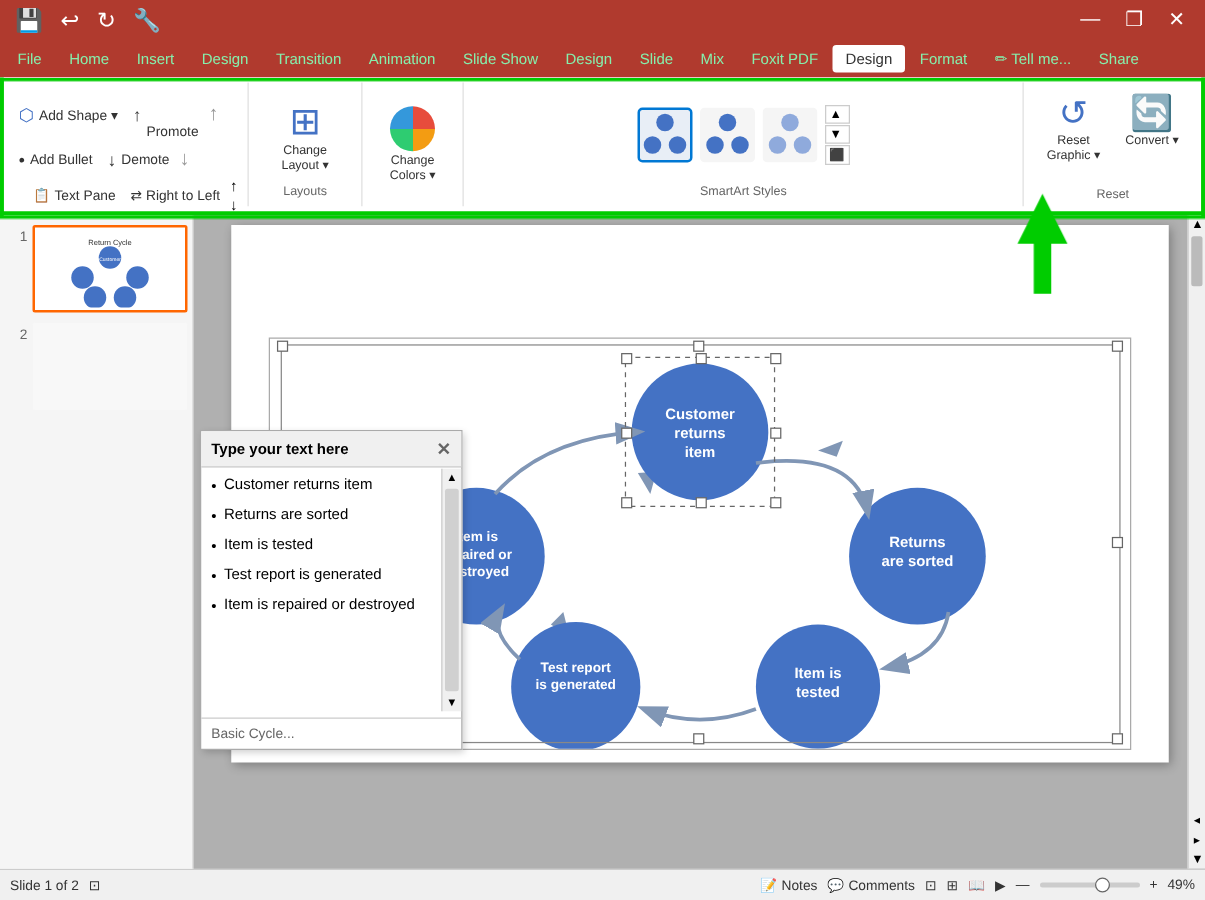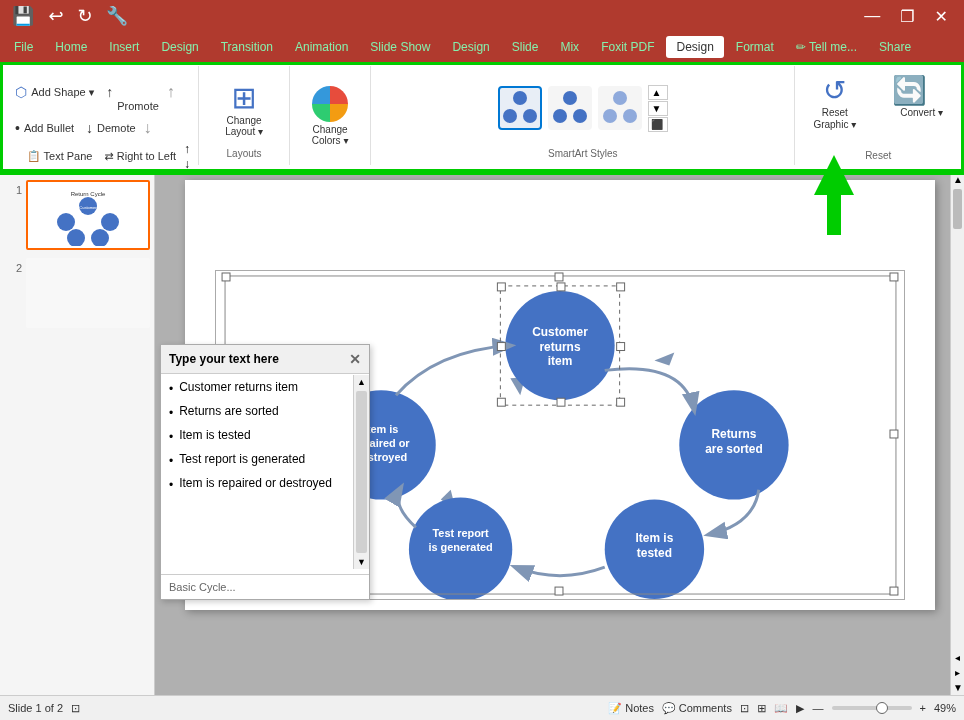--- a/index.html
+++ b/index.html
@@ -231,21 +231,21 @@
       height: 25px;
       background: #f0f0f0;
       border-top: 1px solid #ccc;
       display: flex;
       align-items: center;
       padding: 0 8px;
       justify-content: space-between;
       font-size: 11px;
       color: #333;
     }
-    .status-left { display: flex; align-items: center; gap: 8px; }
+    .status-left { display: flex; align-items: flex-end; gap: 8px; }
     .status-right { display: flex; align-items: center; gap: 8px; }
     .zoom-slider {
       width: 80px; height: 4px;
       background: #ccc;
       border-radius: 2px;
       position: relative;
     }
     .zoom-thumb {
       position: absolute;
       width: 12px; height: 12px;
@@ -397,21 +397,21 @@
   </div>
 
   <div class="reset-group">
     <div class="reset-btns">
       <div class="reset-btn">
         <span style="font-size:28px;color:#4472c4;">↺</span>
         <span style="font-size:10px;text-align:center;line-height:1.2;">Reset<br>Graphic ▾</span>
       </div>
       <div class="reset-btn">
         <span style="font-size:28px;color:#4472c4;">🔄</span>
-        <span style="font-size:10px;text-align:left;line-height:1.2;margin-left:24px;">Convert ▾</span>
+        <span style="font-size:10px;text-align:left;line-height:1.2;">Convert ▾</span>
       </div>
     </div>
     <div class="ribbon-group-label">Reset</div>
   </div>
 
 </div>
 
 <div class="main-area" style="position:relative;">
 
   <div class="text-pane">

